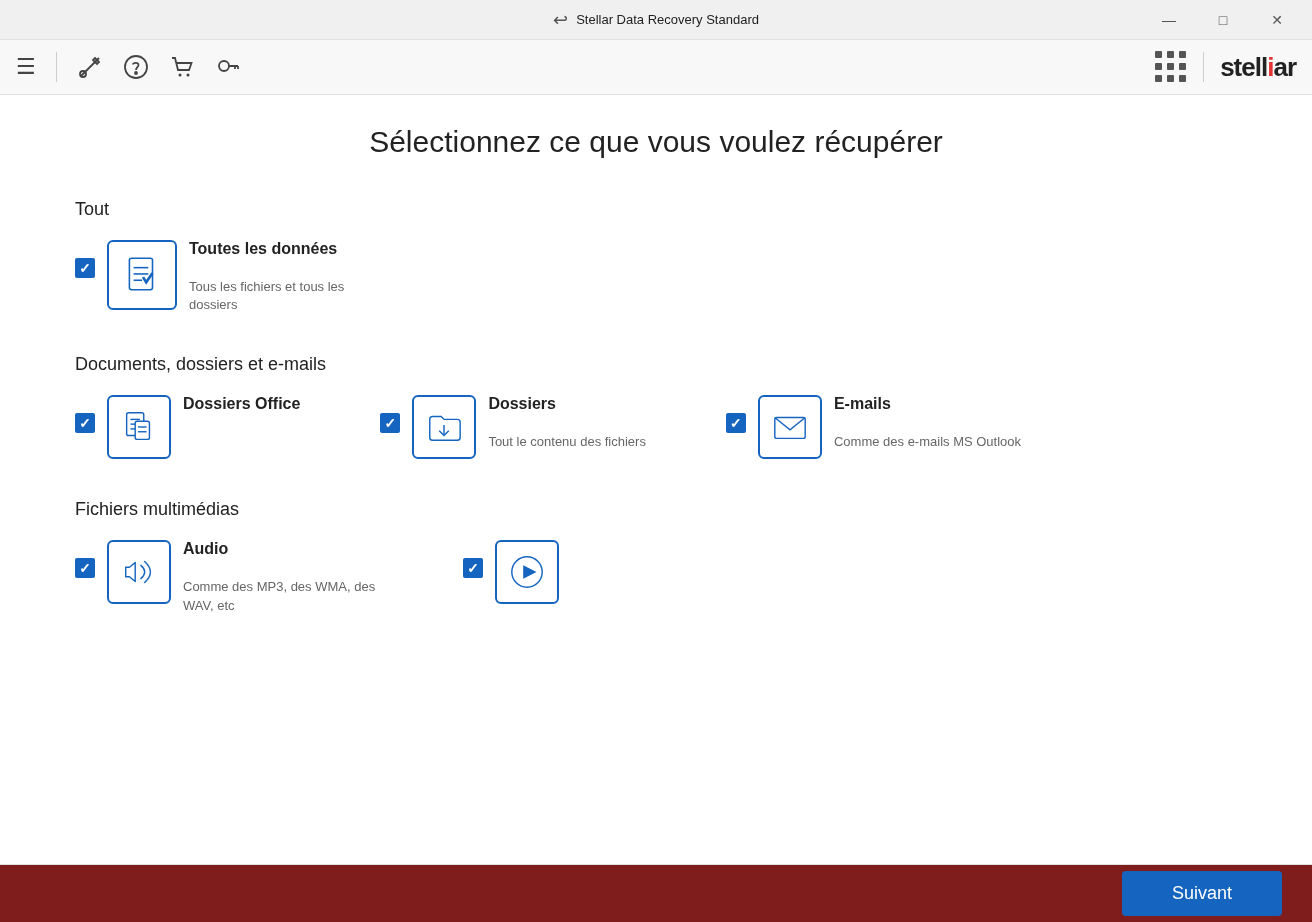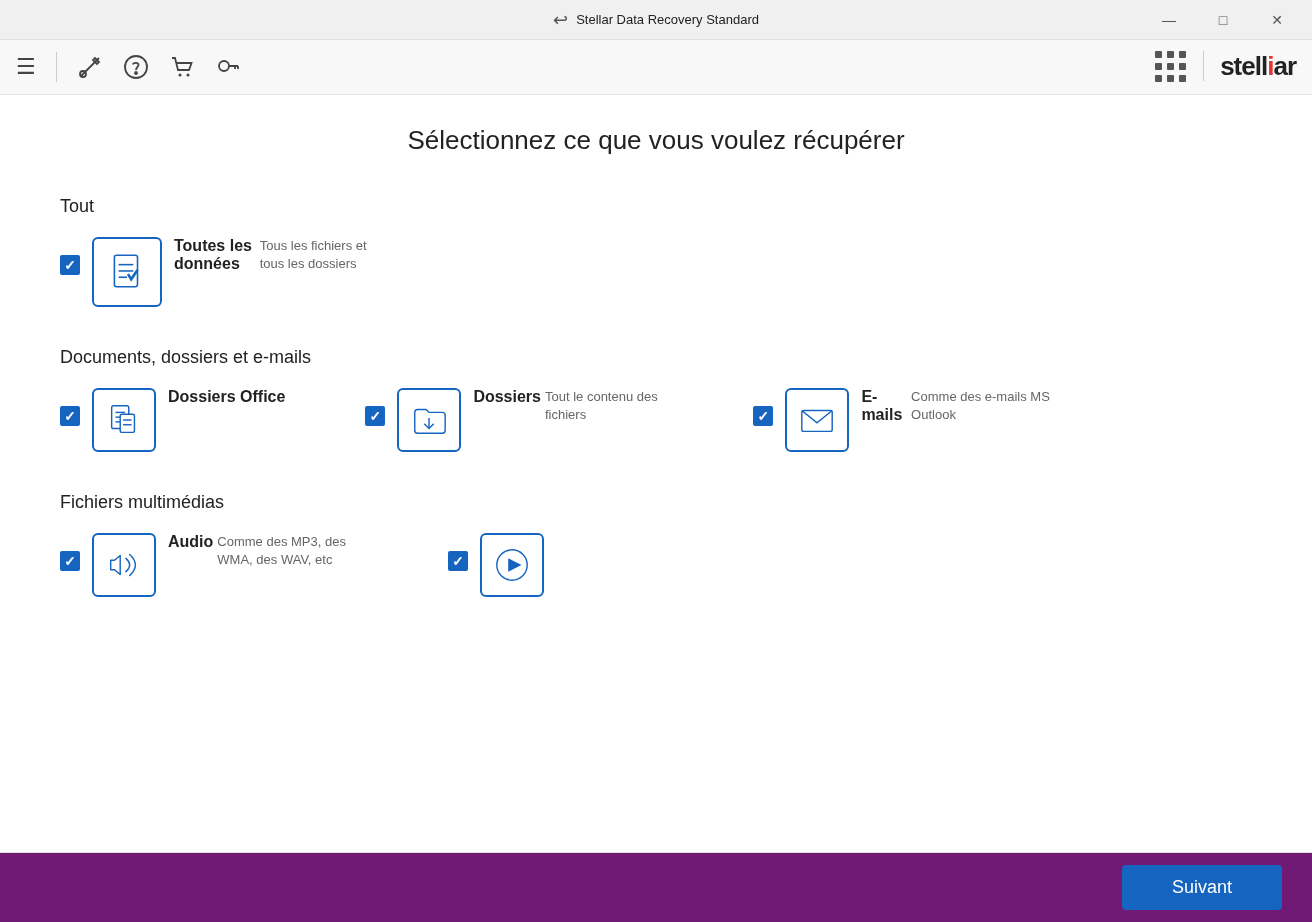--- a/index.html
+++ b/index.html
@@ -78,21 +78,21 @@
       display: flex;
       align-items: center;
     }
     .toolbar-divider {
       width: 1px;
       height: 30px;
       background: #ccc;
     }
     .toolbar-right {
       display: flex;
-      align-items: flex-start;
+      align-items: center;
       gap: 16px;
     }
     .stellar-logo {
       font-size: 26px;
       font-weight: bold;
       color: #222;
       letter-spacing: -1px;
     }
     .stellar-logo span {
       color: #e63333;
@@ -114,29 +114,30 @@
     
     .main-content {
       flex: 1;
       background: #ffffff;
       padding: 30px 60px 20px 60px;
       overflow-y: auto;
     }
 
     .page-title {
       text-align: center;
-      font-size: 26px;
+      font-size: 30px;
       font-weight: 400;
       color: #222;
       margin-bottom: 40px;
     }
 
     
     .section {
       margin-bottom: 40px;
+      margin-left: 15px;
     }
     .section-title {
       font-size: 18px;
       font-weight: 500;
       color: #222;
       margin-bottom: 20px;
       padding-bottom: 0;
     }
 
     .items-row {
@@ -186,38 +187,39 @@
     .item-icon-box svg {
       width: 38px;
       height: 38px;
       stroke: #1565c0;
       fill: none;
       stroke-width: 1.5;
     }
 
     .item-text {
       display: flex;
-      gap: 4px;
+      flex-direction: column;
+      gap: 20px;
       max-width: 200px;
     }
     .item-label {
       font-size: 16px;
       font-weight: 600;
       color: #222;
     }
     .item-desc {
       font-size: 13px;
       color: #666;
       line-height: 1.4;
     }
 
     
     .bottom-bar {
-      height: 70px;
-      background: #701a75;
+      height: 58px;
+      background: #7f1d1d;
       border-top: 1px solid #e0e0e0;
       display: flex;
       align-items: center;
       justify-content: flex-end;
       padding: 0 30px;
     }
 
     .next-btn {
       background: #1565c0;
       color: white;

